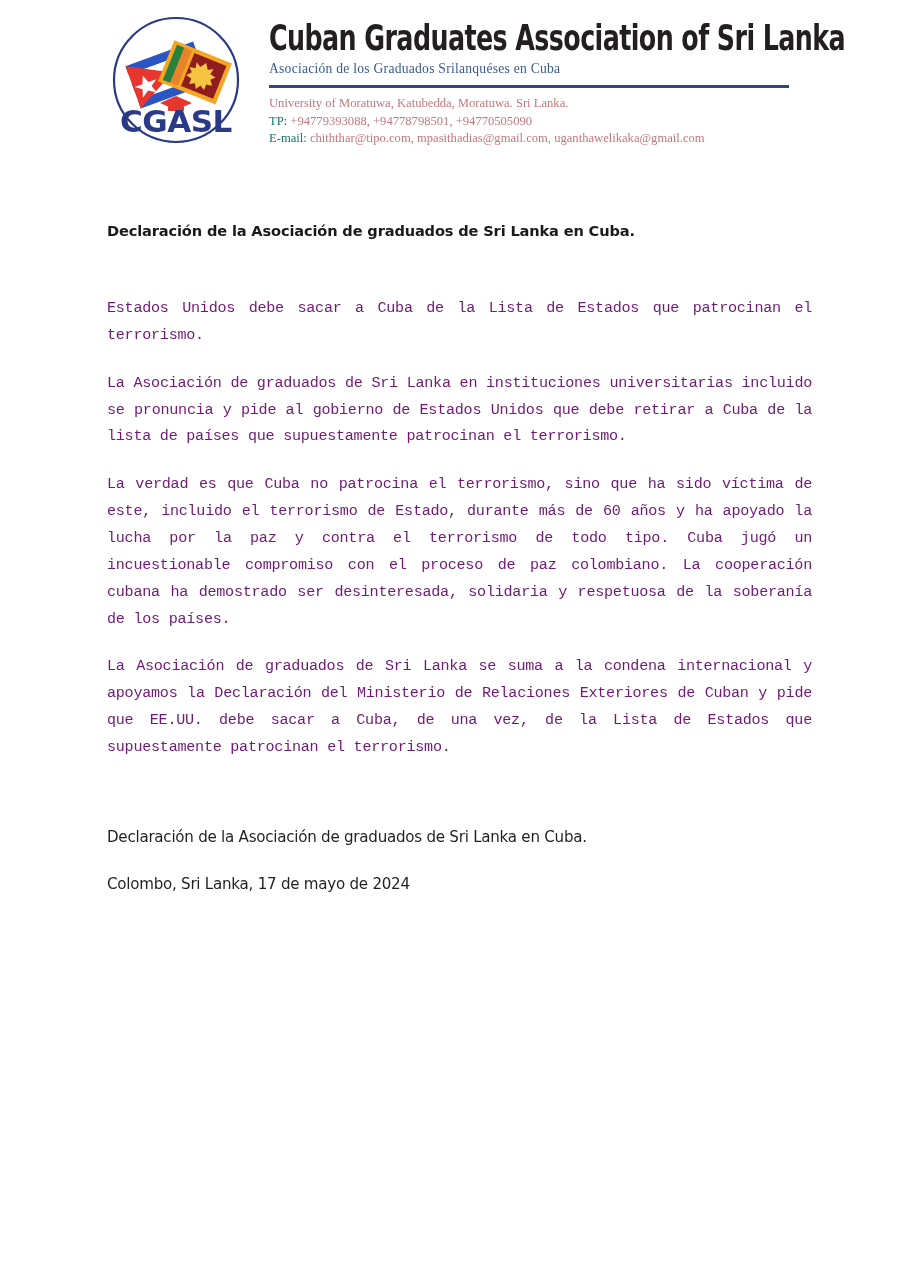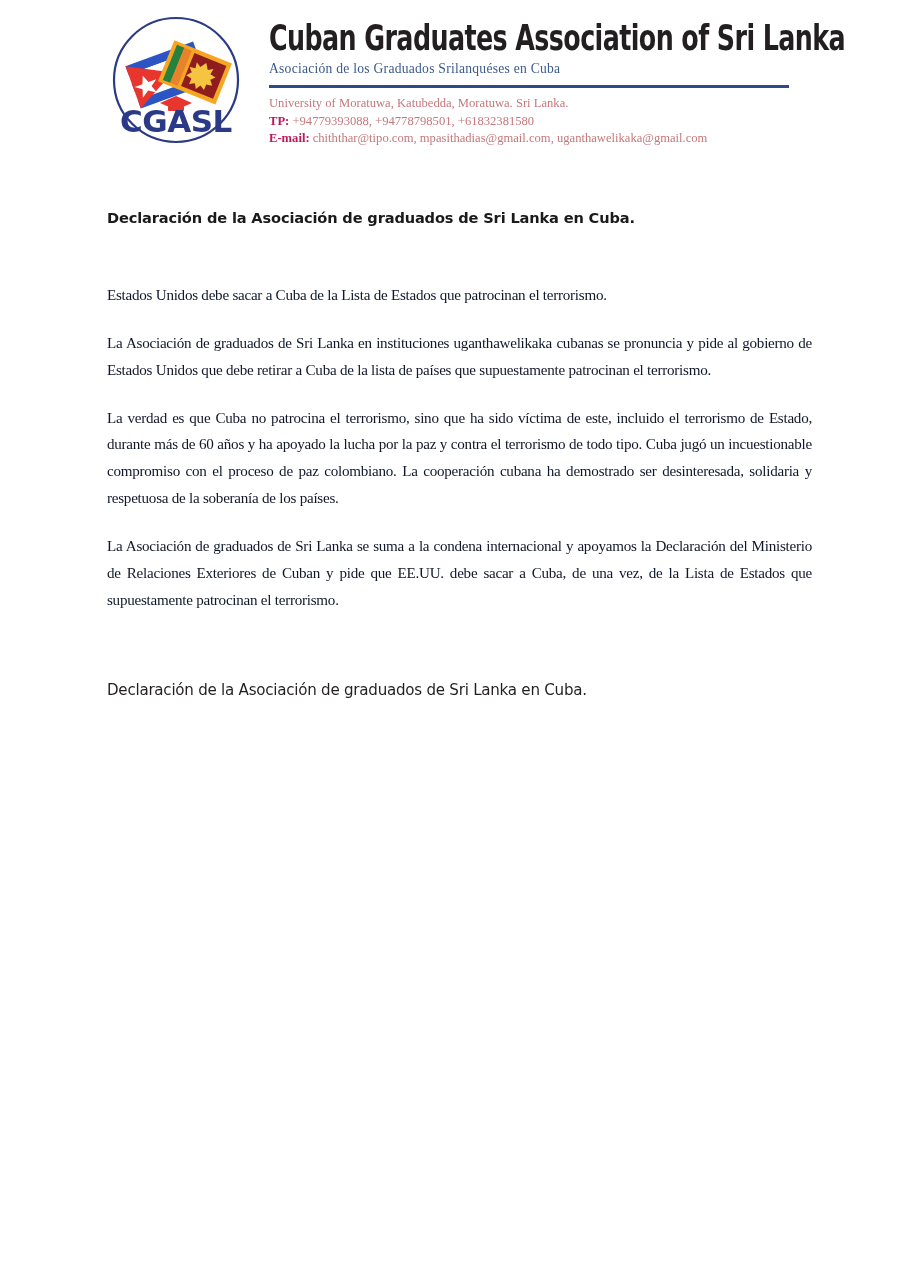--- a/index.html
+++ b/index.html
@@ -72,44 +72,44 @@
   }
   .contact {
     margin-top: 7px;
     font-family: "Liberation Serif", serif;
     font-size: 12.6px;
     line-height: 1.42;
     color: #c4787c;
     white-space: nowrap;
   }
   .contact .lbl {
-    font-weight: 700;
-    color: #be185d;
+    font-weight: 400;
+    color: #0f766e;
   }
 
   
   .doc-body {
     position: absolute;
     left: 107px;
     right: 88px;
-    top: 209px;
+    top: 222px;
   }
   .doc-title {
     font-family: "DejaVu Sans", sans-serif;
     font-size: 14.6px;
     font-weight: 700;
     color: #1a1a1a;
     letter-spacing: -0.15px;
     margin: 0 0 56px 0;
   }
   .para {
-    font-family: Liberation Serif, serif;
+    font-family: Liberation Mono, monospace;
     font-size: 15.1px;
     line-height: 1.78;
-    color: #0f172a;
+    color: #701a75;
     text-align: justify;
     text-justify: inter-word;
     margin: 8px 0 21px 0;
     letter-spacing: -0.25px;
   }
   .closing-gap { height: 42px; }
   .closing {
     font-family: "DejaVu Sans", sans-serif;
     font-size: 15.1px;
     line-height: 1.78;
@@ -157,35 +157,36 @@
         <text x="66" y="118" text-anchor="middle" font-family="DejaVu Sans, sans-serif" font-size="31" font-weight="700" fill="#2b3a87" letter-spacing="-0.5">CGASL</text>
       </svg>
     </div>
 
     <div class="org-block">
       <div class="org-name">Cuban Graduates Association of Sri Lanka</div>
       <div class="org-subtitle">Asociación de los Graduados Srilanquéses en Cuba</div>
       <div class="rule"></div>
       <div class="contact">
         <div>University of Moratuwa, Katubedda, Moratuwa. Sri Lanka.</div>
-        <div><span class="lbl">TP:</span><span> +94779393088, +94778798501, +61832381580</span></div>
+        <div><span class="lbl">TP:</span><span> +94779393088, +94778798501, +94770505090</span></div>
         <div><span class="lbl">E-mail:</span><span> chiththar@tipo.com, mpasithadias@gmail.com, uganthawelikaka@gmail.com</span></div>
       </div>
     </div>
 
   </div>
 
   <div class="doc-body">
 
     <h1 class="doc-title">Declaración de la Asociación de graduados de Sri Lanka en Cuba.</h1>
 
     <p class="para">Estados Unidos debe sacar a Cuba de la Lista de Estados que patrocinan el terrorismo.</p>
-    <p class="para">La Asociación de graduados de Sri Lanka en instituciones uganthawelikaka cubanas se pronuncia y pide al gobierno de Estados Unidos que debe retirar a Cuba de la lista de países que supuestamente patrocinan el terrorismo.</p>
+    <p class="para">La Asociación de graduados de Sri Lanka en instituciones universitarias incluido se pronuncia y pide al gobierno de Estados Unidos que debe retirar a Cuba de la lista de países que supuestamente patrocinan el terrorismo.</p>
     <p class="para">La verdad es que Cuba no patrocina el terrorismo, sino que ha sido víctima de este, incluido el terrorismo de Estado, durante más de 60 años y ha apoyado la lucha por la paz y contra el terrorismo de todo tipo. Cuba jugó un incuestionable compromiso con el proceso de paz colombiano. La cooperación cubana ha demostrado ser desinteresada, solidaria y respetuosa de la soberanía de los países.</p>
     <p class="para">La Asociación de graduados de Sri Lanka se suma a la condena internacional y apoyamos la Declaración del Ministerio de Relaciones Exteriores de Cuban y pide que EE.UU. debe sacar a Cuba, de una vez, de la Lista de Estados que supuestamente patrocinan el terrorismo.</p>
 
     <div class="closing-gap"></div>
 
     <p class="closing">Declaración de la Asociación de graduados de Sri Lanka en Cuba.</p>
+    <p class="closing">Colombo, Sri Lanka, 17 de mayo de 2024</p>
 
   </div>
 
 </div>
 
 </body></html>

